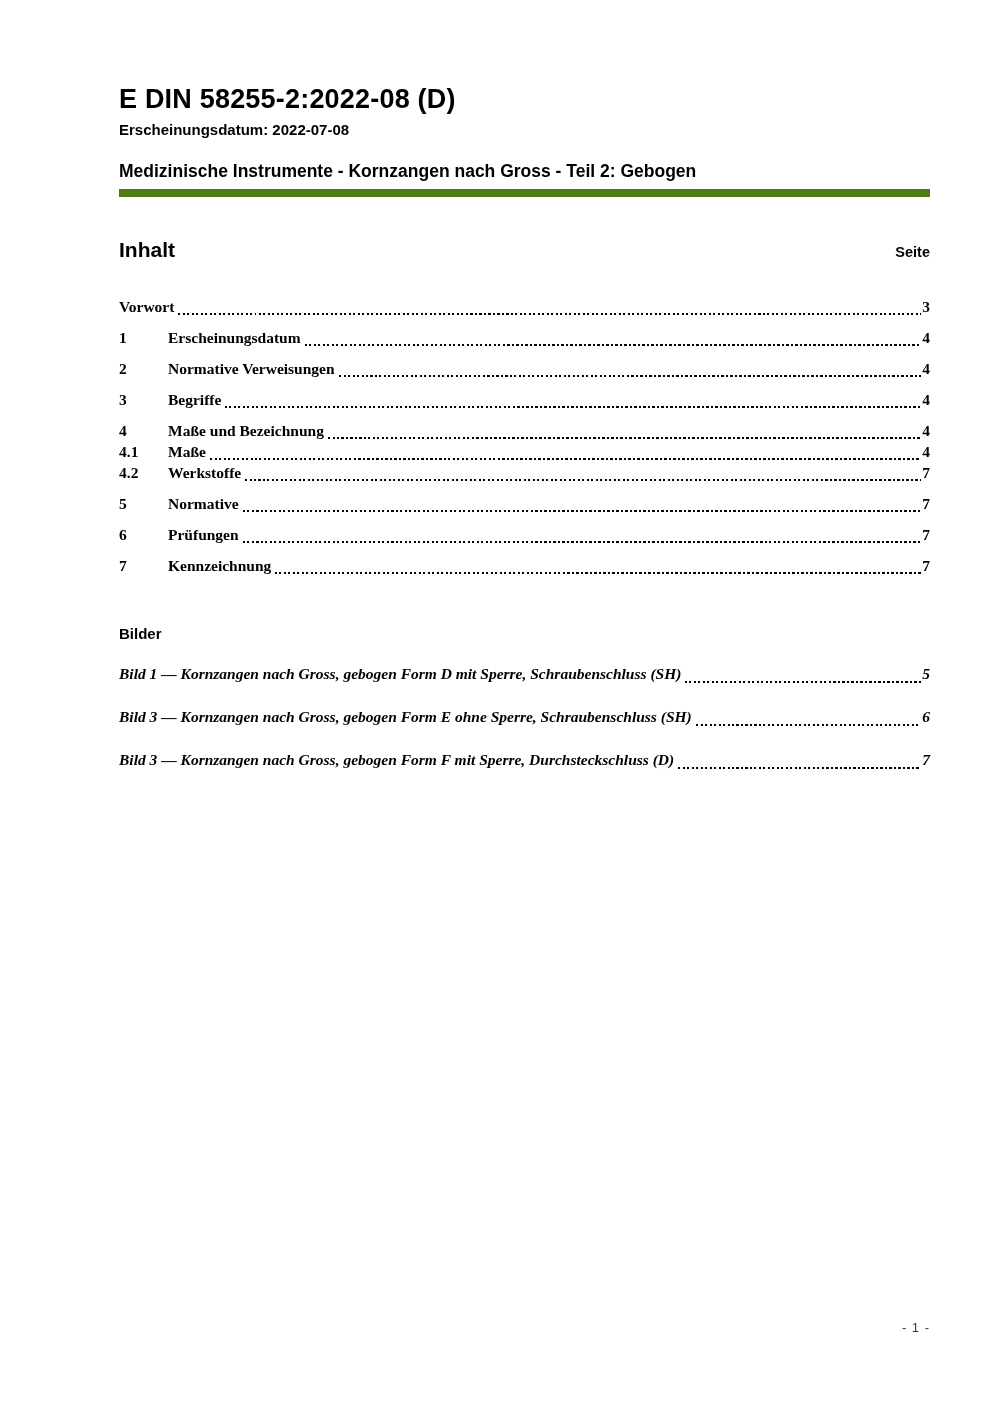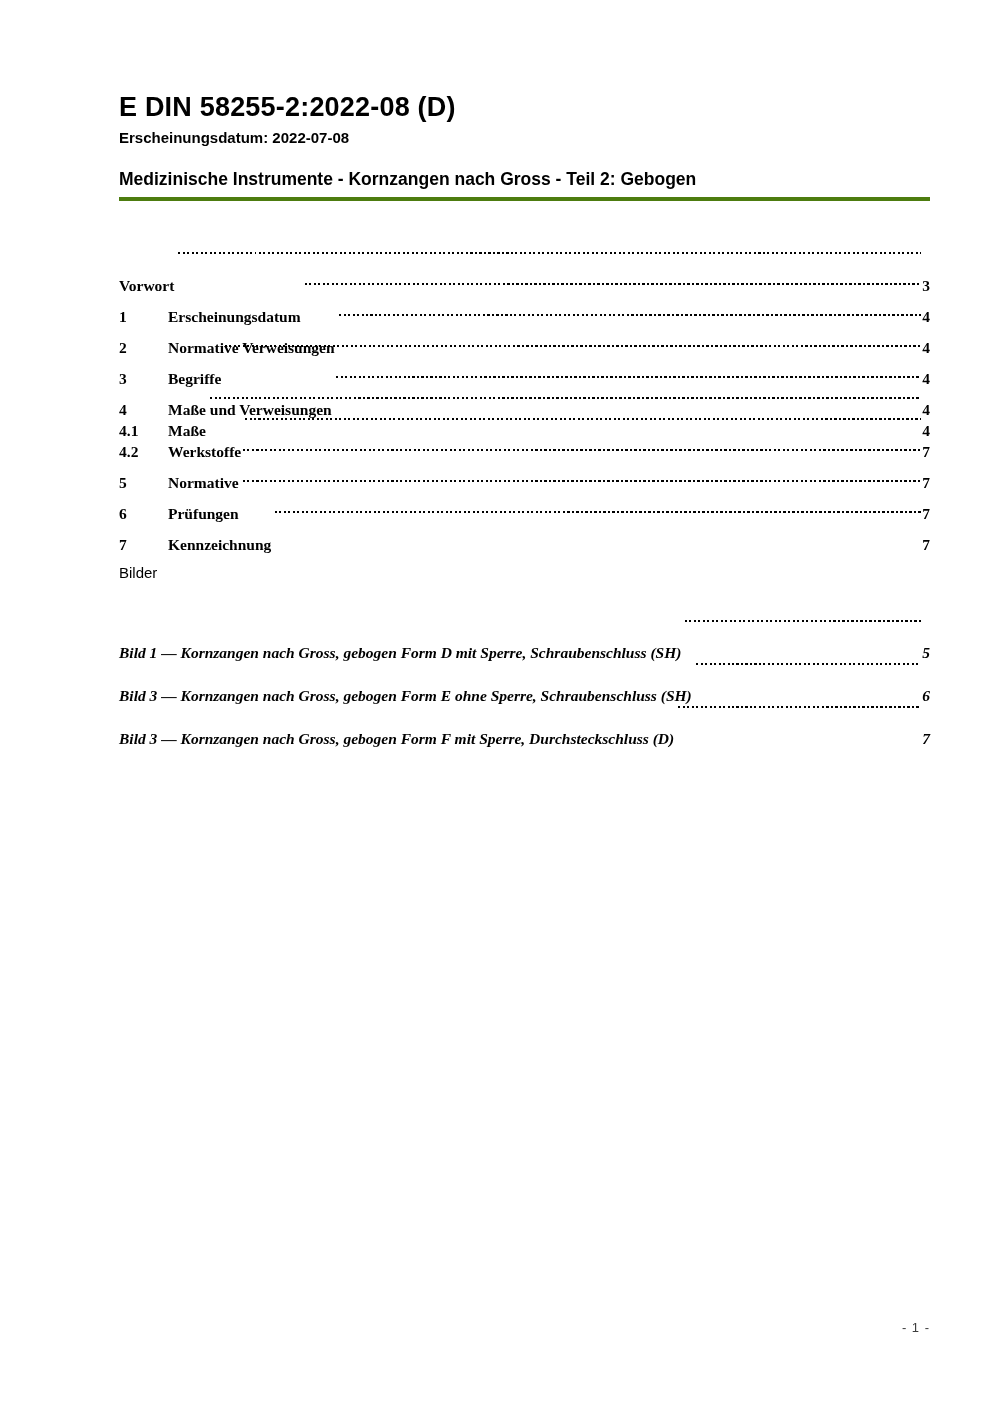--- a/index.html
+++ b/index.html
@@ -8,41 +8,41 @@
     height: 1403px;
     background: #ffffff;
     position: relative;
     overflow: hidden;
     font-family: "Liberation Sans", sans-serif;
     color: #000;
   }
   .content {
     position: absolute;
     left: 119px;
-    top: 8px;
+    top: 0;
     width: 811px; 
   }
   .doc-number {
     margin: 84px 0 0 0;
     font-size: 27px;
     font-weight: bold;
     line-height: 1.15;
     letter-spacing: 0.2px;
   }
   .pub-date {
     margin-top: 6px;
     font-size: 15px;
     font-weight: bold;
   }
   .doc-title {
     margin-top: 23px;
     font-size: 17.5px;
     font-weight: bold;
     padding-bottom: 7px;
-    border-bottom: 4px solid #4d7c0f;
+    border-bottom: 8px solid #4d7c0f;
   }
   .inhalt-row {
     margin-top: 41px;
     display: flex;
     justify-content: space-between;
     align-items: baseline;
   }
   .inhalt-heading {
     font-size: 21px;
     font-weight: bold;
@@ -58,33 +58,33 @@
     font-family: "Liberation Serif", serif;
     font-weight: bold;
     font-size: 15.5px;
     line-height: 21px;
     height: 21px;
   }
   .toc-row.group-start { margin-top: 10px; }
   .toc-row:first-child { margin-top: 0; }
   .toc-num { width: 49px; flex-shrink: 0; }
   .toc-num:empty { width: 0; }
-  .toc-label { white-space: nowrap; margin-top: 40px; }
+  .toc-label { white-space: nowrap; }
   .leader {
     flex: 1;
     height: 2px;
     margin: 0 1px 2px 4px;
     align-self: flex-end;
     background-image: repeating-linear-gradient(to right, #000 0px, #000 2px, transparent 2px, transparent 4.5px);
   }
   .toc-page { flex-shrink: 0; }
   .bilder-heading {
     margin-top: 49px;
     font-size: 15px;
-    font-weight: normal;
+    font-weight: bold;
   }
   .figure-list { margin-top: 0; }
   .figure-row {
     display: flex;
     align-items: baseline;
     margin-top: 21px;
     font-family: "Liberation Serif", serif;
     font-weight: bold;
     font-size: 15.5px;
     line-height: 22px;
@@ -102,20 +102,24 @@
 </style>
 </head>
 <body>
 
 <div class="content">
 
   <div class="doc-number">E DIN 58255-2:2022-08 (D)</div>
   <div class="pub-date">Erscheinungsdatum: 2022-07-08</div>
   <div class="doc-title">Medizinische Instrumente - Kornzangen nach Gross - Teil 2: Gebogen</div>
 
+  <div class="inhalt-row">
+    <span class="inhalt-heading">Inhalt</span>
+    <span class="seite-label">Seite</span>
+  </div>
 
   <div class="toc-list">
     <div class="toc-row group-start">
       <span class="toc-num"></span>
       <span class="toc-label">Vorwort</span>
       <span class="leader"></span>
       <span class="toc-page">3</span>
     </div>
     <div class="toc-row group-start">
       <span class="toc-num">1</span>
@@ -130,21 +134,21 @@
       <span class="toc-page">4</span>
     </div>
     <div class="toc-row group-start">
       <span class="toc-num">3</span>
       <span class="toc-label">Begriffe</span>
       <span class="leader"></span>
       <span class="toc-page">4</span>
     </div>
     <div class="toc-row group-start">
       <span class="toc-num">4</span>
-      <span class="toc-label">Maße und Verweisungen</span>
+      <span class="toc-label">Maße und Bezeichnung</span>
       <span class="leader"></span>
       <span class="toc-page">4</span>
     </div>
     <div class="toc-row">
       <span class="toc-num">4.1</span>
       <span class="toc-label">Maße</span>
       <span class="leader"></span>
       <span class="toc-page">4</span>
     </div>
     <div class="toc-row">

